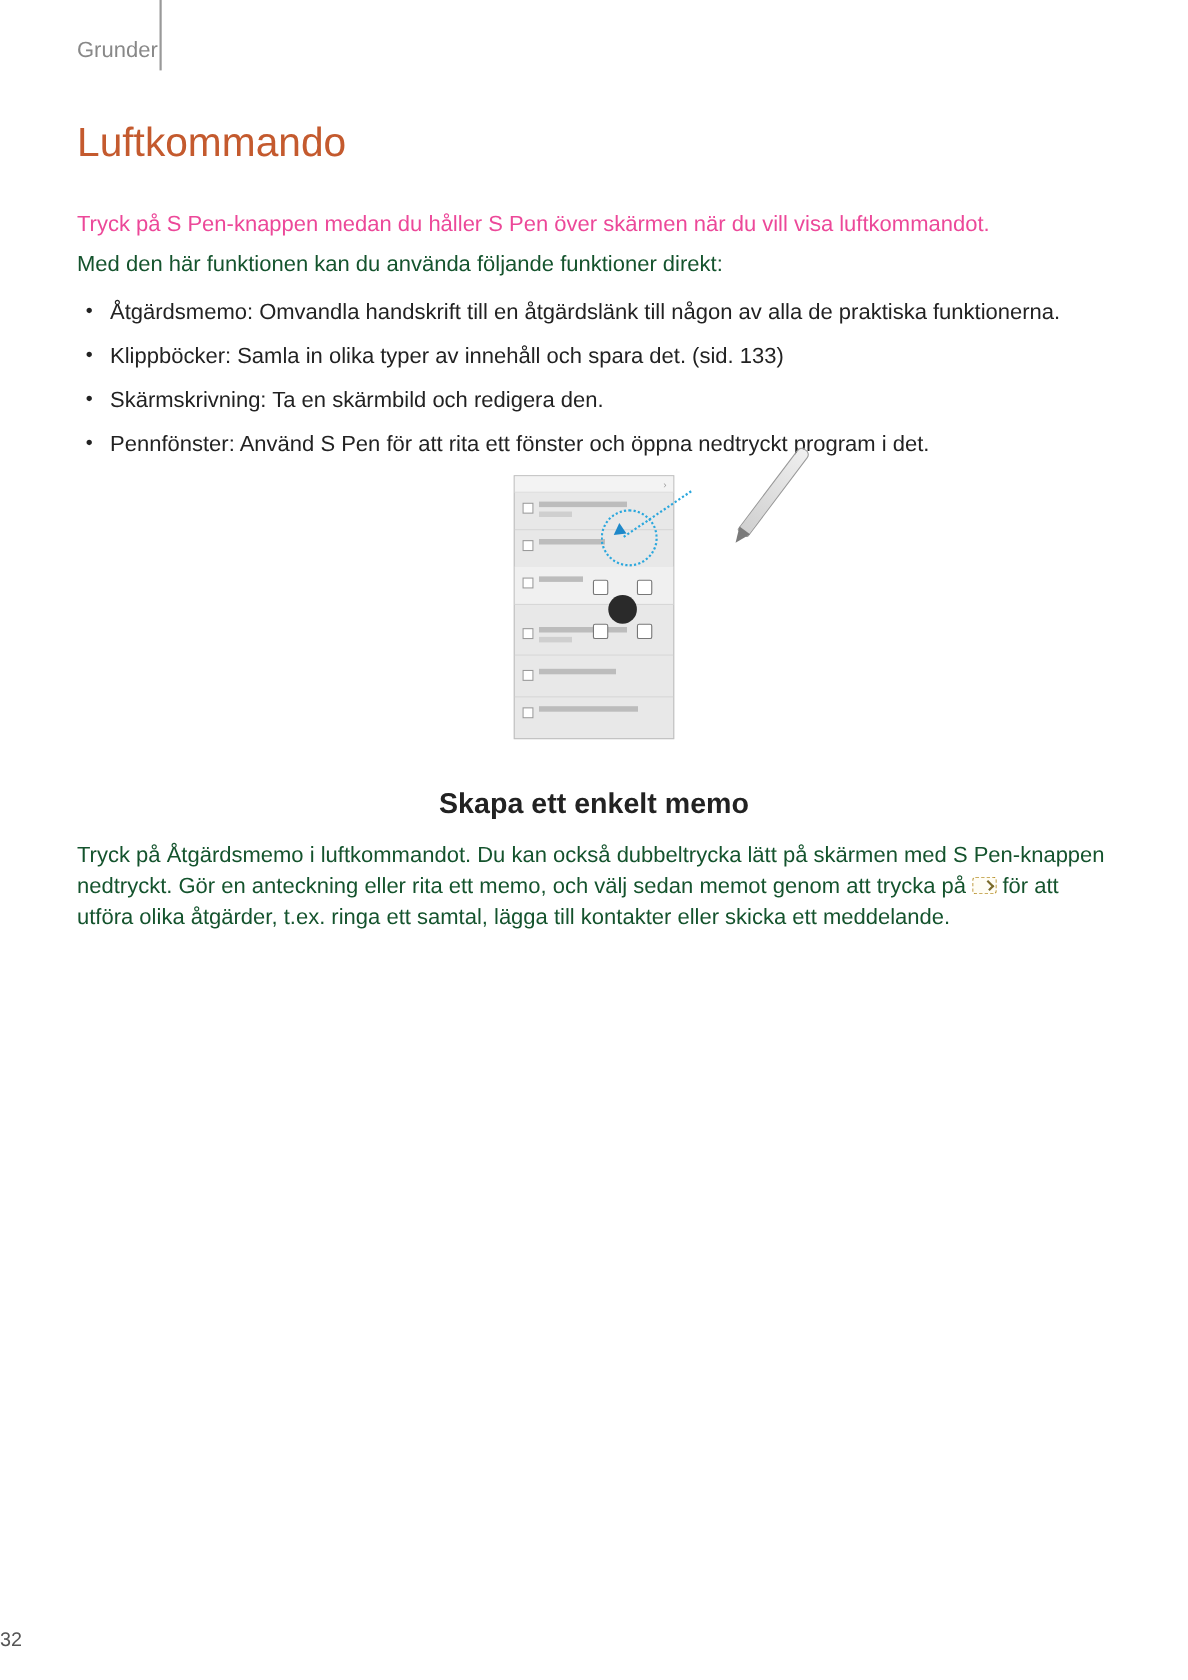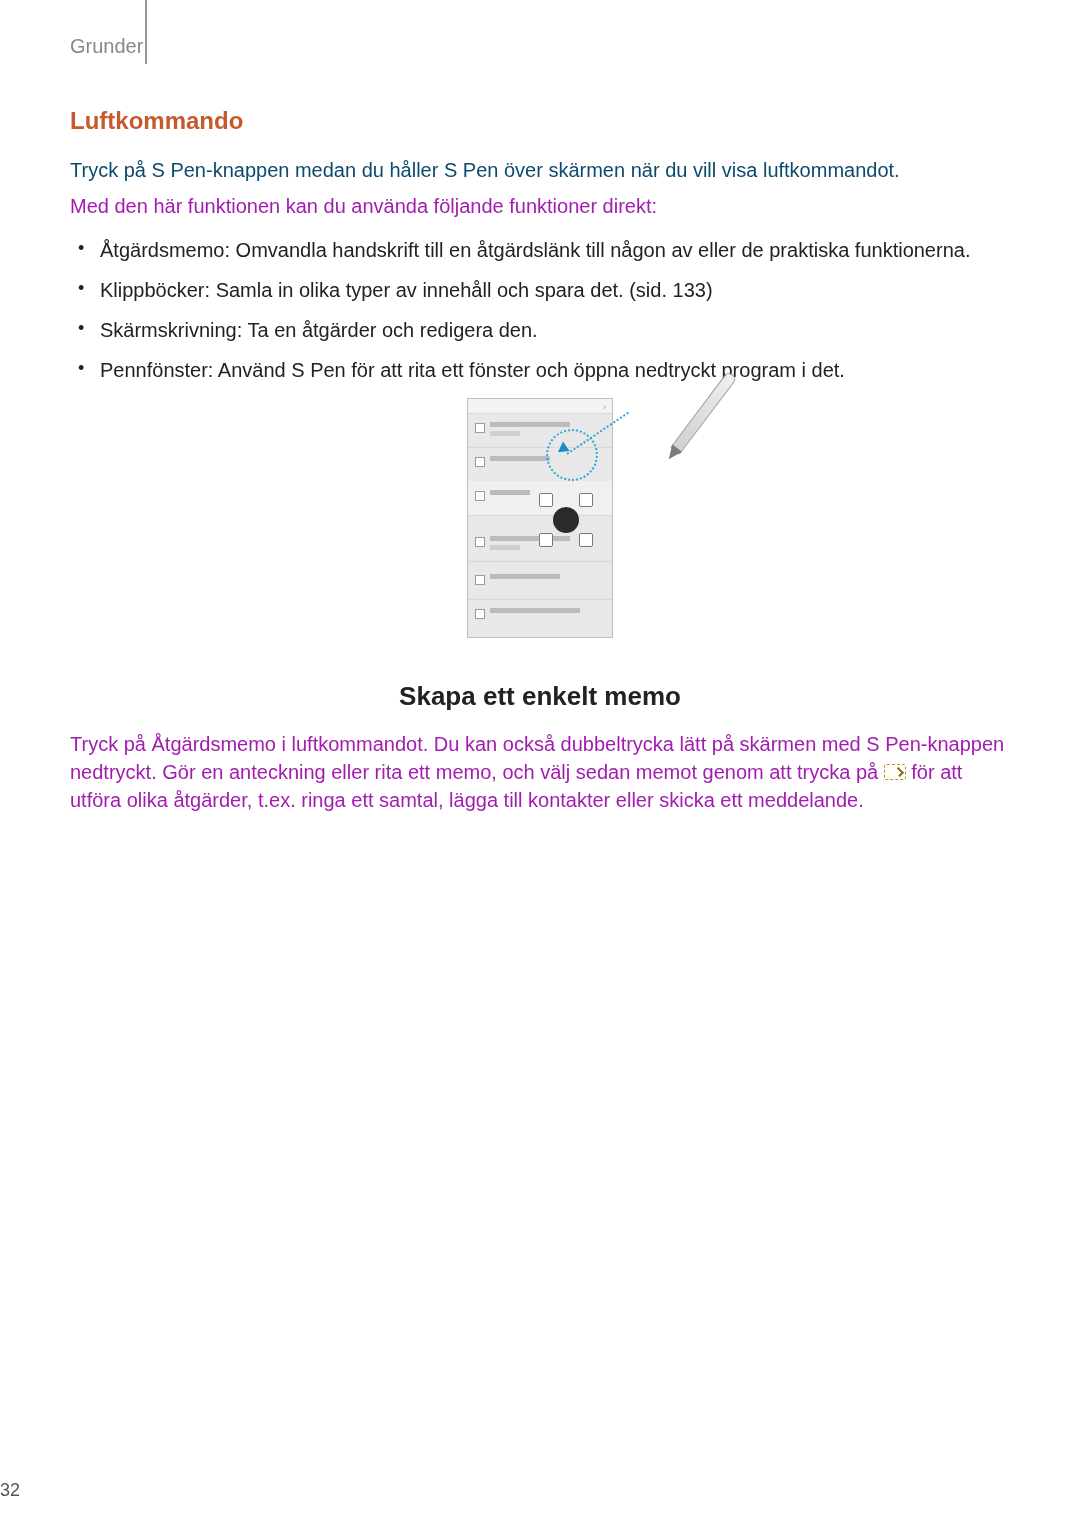--- a/index.html
+++ b/index.html
@@ -1,22 +1,22 @@
 <!DOCTYPE html>
 <html><head>
 <meta charset="utf-8">
 <style>
   html,body{margin:0;padding:0;background:#fff;color:#222;font-family:"Segoe UI",Arial,Helvetica,sans-serif;font-size:20px;line-height:1.4;}
   .page{position:relative;width:1080px;height:1527px;margin:0 auto;box-sizing:border-box;}
   .side-rule{position:absolute;left:145px;top:0;width:0;height:64px;border-left:2px solid #999;}
   .header{position:absolute;left:70px;top:32px;color:#888;font-size:20px;}
   .content{position:absolute;left:70px;top:104px;width:940px;}
-  h1{color:#c45a2e;font-weight:700;font-size:24px;margin:0 0 18px 0;}
-  .para{margin:0 0 8px 0;color:#0c4a6e;}
-  .para2{margin:0 0 16px 0;color:#a21caf;}
+  h1{color:#c45a2e;font-weight:400;font-size:37px;margin:0 0 34px 0;}
+  .para{margin:0 0 8px 0;color:#ec4899;}
+  .para2{margin:0 0 16px 0;color:#14532d;}
   ul.bullets{list-style:none;margin:0 0 10px 0;padding:0;}
   ul.bullets li{position:relative;padding-left:30px;margin:0 0 12px 0;}
   ul.bullets li::before{content:"•";position:absolute;left:8px;top:0;color:#222;font-size:18px;line-height:1.4;}
   .bold{font-weight:400;}
   .figure{width:100%;text-align:center;margin:14px 0 40px 0;}
   .shot{display:inline-block;width:144px;height:238px;border:1px solid #bfbfbf;background:#e8e8e8;position:relative;vertical-align:top;}
   .shot .statusbar{position:absolute;left:0;top:0;right:0;height:14px;background:#f3f3f3;border-bottom:1px solid #dcdcdc;}
   .shot .statusbar .chev{position:absolute;right:6px;top:2px;color:#9a9a9a;font-size:9px;}
   .row{position:absolute;left:0;right:0;height:34px;}
   .row .chk{position:absolute;left:7px;top:10px;width:8px;height:8px;border:1px solid #9a9a9a;background:#fff;}
@@ -50,27 +50,27 @@
   <div class="header">Grunder</div>
 
   <div class="content">
     <h1>Luftkommando</h1>
 
     <p class="para">Tryck på S Pen-knappen medan du håller S Pen över skärmen när du vill visa luftkommandot.</p>
     <p class="para2">Med den här funktionen kan du använda följande funktioner direkt:</p>
 
     <ul class="bullets">
       <li>
-        <span class="bold">Åtgärdsmemo</span><span>: Omvandla handskrift till en åtgärdslänk till någon av eller de praktiska funktionerna.</span>
+        <span class="bold">Åtgärdsmemo</span><span>: Omvandla handskrift till en åtgärdslänk till någon av alla de praktiska funktionerna.</span>
       </li>
       <li>
         <span class="bold">Klippböcker</span><span>: Samla in olika typer av innehåll och spara det. (sid. 133)</span>
       </li>
       <li>
-        <span class="bold">Skärmskrivning</span><span>: Ta en åtgärder och redigera den.</span>
+        <span class="bold">Skärmskrivning</span><span>: Ta en skärmbild och redigera den.</span>
       </li>
       <li>
         <span class="bold">Pennfönster</span><span>: Använd S Pen för att rita ett fönster och öppna nedtryckt program i det.</span>
       </li>
     </ul>
 
     <div class="figure">
       <div style="position:relative;display:inline-block;">
         <div class="shot">
           <div class="statusbar">

